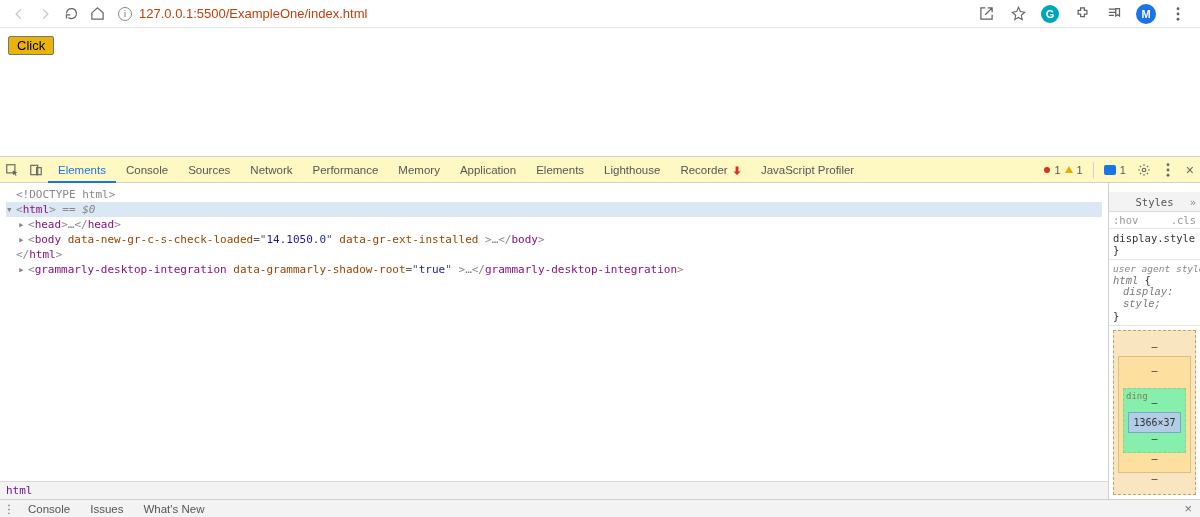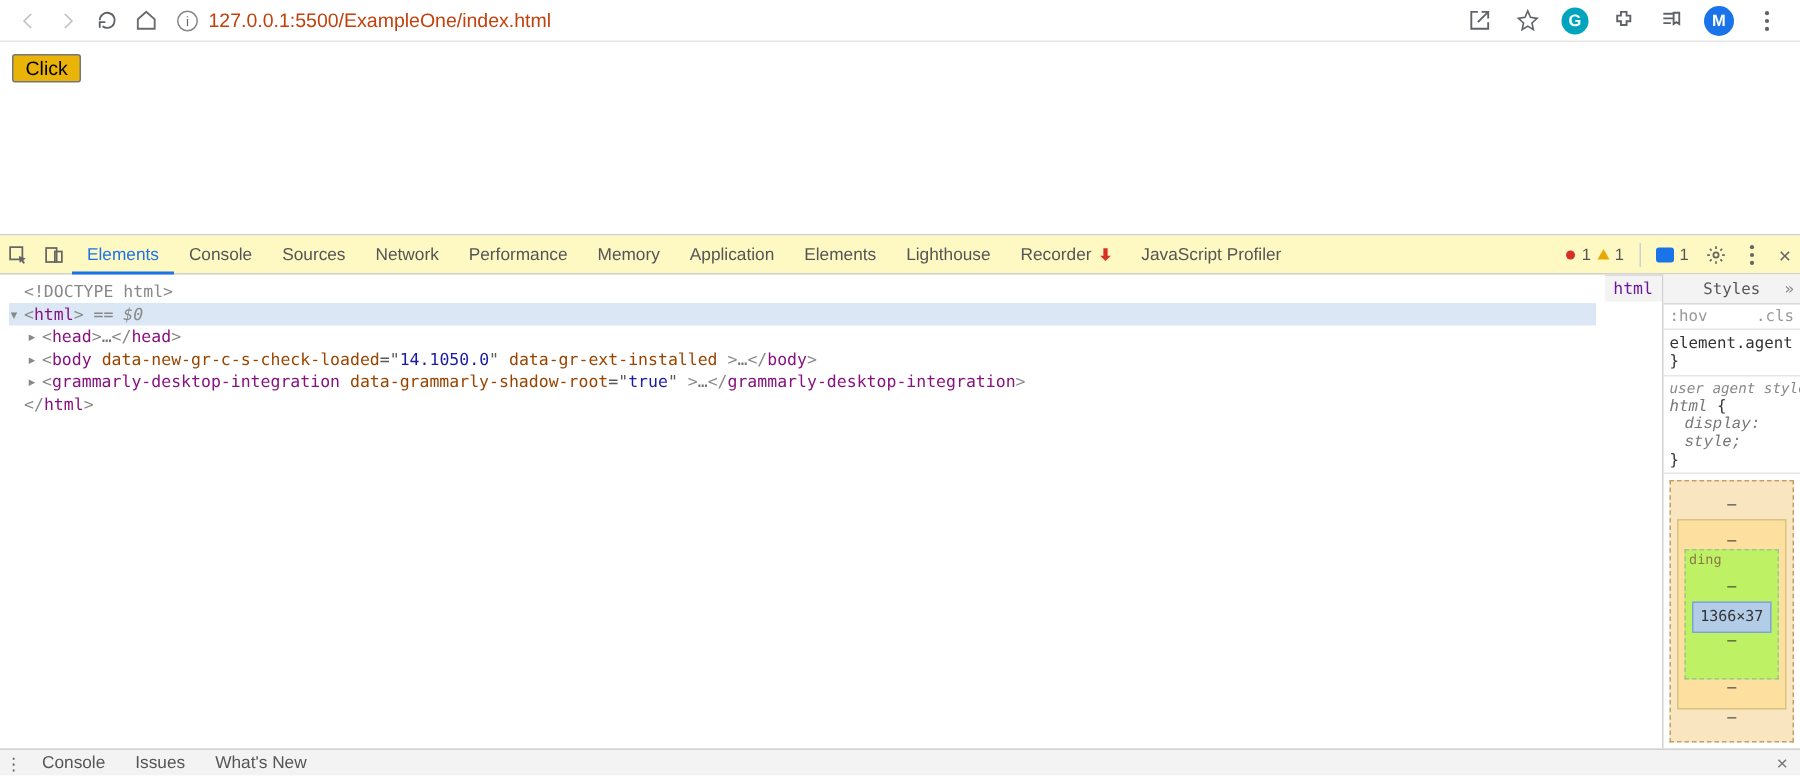--- a/index.html
+++ b/index.html
@@ -115,21 +115,21 @@
 
   
   .dt-body {
     flex: 1;
     display: flex;
     min-height: 0;
   }
   .dom-panel {
     flex: 1;
     display: flex;
-    flex-direction: row;
+    flex-direction: column;
     min-width: 0;
   }
   .dom-tree {
     flex: 1;
     padding: 4px 6px;
     font-family: Menlo, Consolas, monospace;
     font-size: 11px;
     line-height: 15px;
     overflow: auto;
   }
@@ -206,23 +206,23 @@
     text-align: center;
   }
   .bm-border {
     border: 1px solid #d7c37f;
     background: #fddfa0;
     padding: 8px 4px;
     margin-top: 4px;
   }
   .bm-padding {
     border: 1px dashed #a2c48f;
-    background: #bef264;
-    padding: 19px 4px;
-    margin-top: 0;
+    background: #86efac;
+    padding: 8px 4px;
+    margin-top: 12px;
     position: relative;
   }
   .bm-label-left {
     position: absolute; left: 2px; top: 2px; font-size: 9px; color: #8a7a4a;
   }
   .bm-content {
     border: 1px solid #7da6cf;
     background: #b3cde8;
     padding: 4px;
     margin-top: 4px;
@@ -378,43 +378,43 @@
         </div>
         <div class="line ind1">
           <span class="twisty">▸</span><span class="punct">&lt;</span><span class="tag">head</span><span class="punct">&gt;</span><span class="ellipsis">…</span><span class="punct">&lt;/</span><span class="tag">head</span><span class="punct">&gt;</span>
         </div>
         <div class="line ind1">
           <span class="twisty">▸</span><span class="punct">&lt;</span><span class="tag">body</span>
           <span> </span><span class="attr-n">data-new-gr-c-s-check-loaded</span><span class="equals">="</span><span class="attr-v">14.1050.0</span><span class="equals">"</span>
           <span> </span><span class="attr-n">data-gr-ext-installed</span>
           <span class="punct">&gt;</span><span class="ellipsis">…</span><span class="punct">&lt;/</span><span class="tag">body</span><span class="punct">&gt;</span>
         </div>
+        <div class="line">
+          <span class="twisty"></span><span class="punct">&lt;/</span><span class="tag">html</span><span class="punct">&gt;</span>
+        </div>
         <div class="line ind1">
           <span class="twisty">▸</span><span class="punct">&lt;</span><span class="tag">grammarly-desktop-integration</span>
           <span> </span><span class="attr-n">data-grammarly-shadow-root</span><span class="equals">="</span><span class="attr-v">true</span><span class="equals">"</span>
           <span class="punct">&gt;</span><span class="ellipsis">…</span><span class="punct">&lt;/</span><span class="tag">grammarly-desktop-integration</span><span class="punct">&gt;</span>
         </div>
-        <div class="line">
-          <span class="twisty"></span><span class="punct">&lt;/</span><span class="tag">html</span><span class="punct">&gt;</span>
-        </div>
       </div>
       <div class="breadcrumb">html</div>
     </div>
 
     <div class="styles-panel">
       <div class="styles-header">
         <span>Styles</span>
         <span class="more">»</span>
       </div>
       <div class="filter-row">
         <span>:hov</span>
         <span>.cls</span>
       </div>
       <div class="rule-block">
-        <div><span class="sel">element.agent</span><span> {</span></div>
+        <div><span class="sel">display.style</span><span> {</span></div>
         <div><span>}</span></div>
       </div>
       <div class="rule-block italic">
         <div class="ua-label">user agent stylesheet</div>
         <div><span class="sel">html</span><span> {</span></div>
         <div class="prop"><span>display</span><span>:</span></div>
         <div class="prop"><span class="val">style;</span></div>
         <div><span>}</span></div>
       </div>
       <div class="boxmodel">

